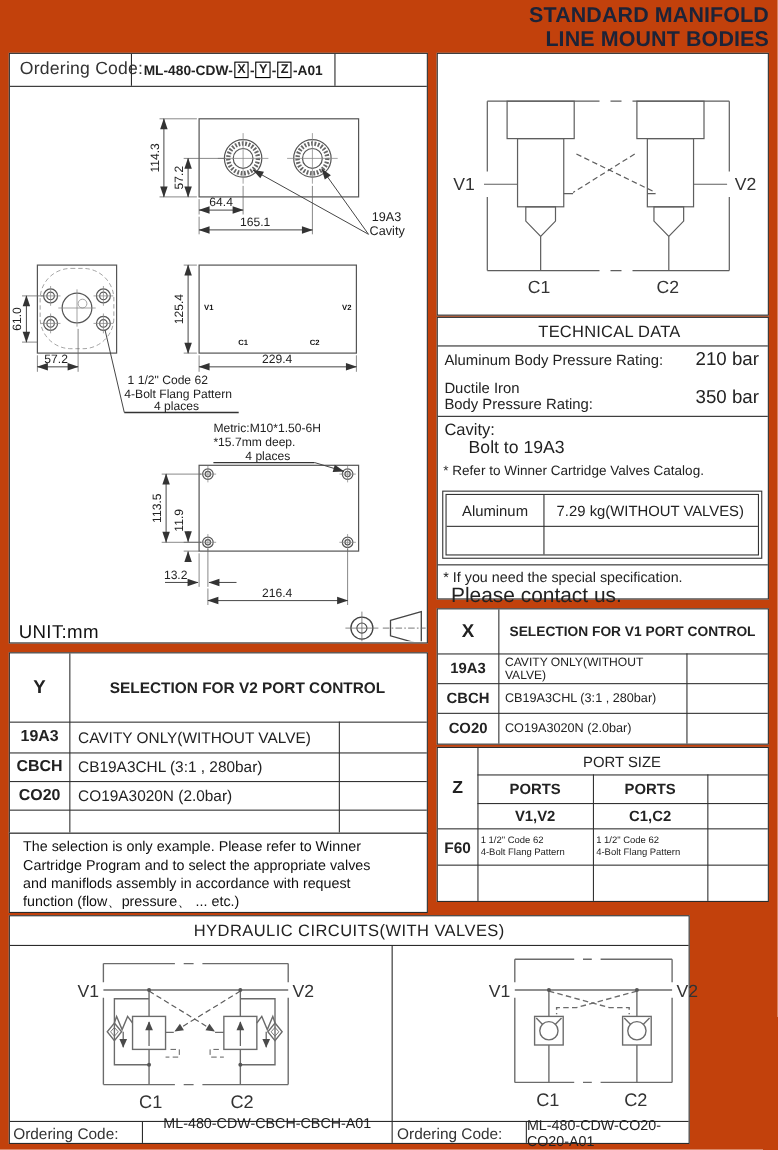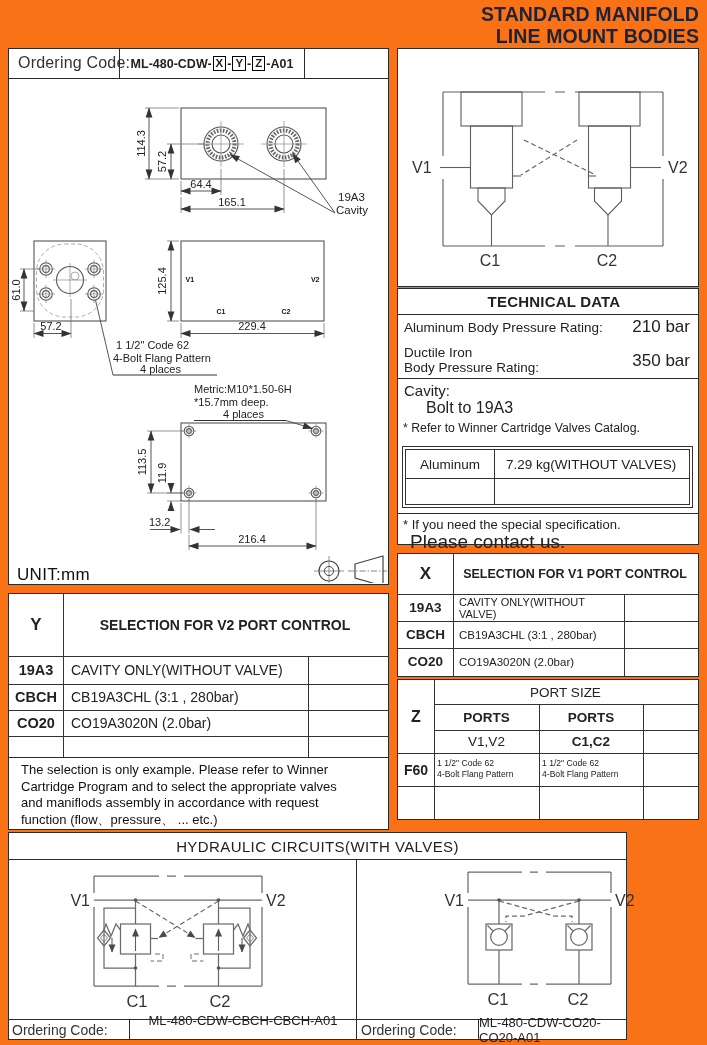--- a/index.html
+++ b/index.html
@@ -1,17 +1,17 @@
 <!DOCTYPE html>
 <html><head>
 <meta charset="utf-8">
 <style>
 *{margin:0;padding:0;box-sizing:border-box}
 body{background:#fff;font-family:"Liberation Sans",sans-serif;color:#222}
-.page{position:relative;width:707px;height:1045px;background:#f97316;overflow:hidden}
+.page{position:relative;width:707px;height:1045px;background:#c2410c;overflow:hidden}
 .ab{position:absolute}
 .box{position:absolute;border:1.5px solid #2b2b2b;background:#fff}
 .flexc{display:flex;align-items:center;justify-content:center}
 svg{font-family:"Liberation Sans",sans-serif}
 .ol{stroke:#555;stroke-width:1.1;fill:none}
 .thin{stroke:#888;stroke-width:.7;fill:none}
 .dim{stroke:#444;stroke-width:.9;fill:none}
 .ext{stroke:#666;stroke-width:.7;fill:none}
 .dtx{font-size:11px;fill:#222}
 .cir{stroke:#6b6b6b;stroke-width:1.25;fill:none}
@@ -236,21 +236,21 @@
         <line class="dash" x1="179" y1="91" x2="123" y2="126"></line>
       </g>
       <text class="cirt" x="14" y="124">V1</text>
       <text class="cirt" x="270" y="124">V2</text>
       <text class="cirt" x="92" y="217" text-anchor="middle">C1</text>
       <text class="cirt" x="209" y="217" text-anchor="middle">C2</text>
     </svg>
   </div>
 
   <div class="box" style="left:397px;top:288px;width:302px;height:257px">
-    <div class="ab flexc" style="left:12px;top:0;right:0;height:25px;font-weight:bold;font-size:15px;letter-spacing:.2px">TECHNICAL DATA</div>
+    <div class="ab flexc" style="left:12px;top:0;right:0;height:25px;font-weight:normal;font-size:15px;letter-spacing:.2px">TECHNICAL DATA</div>
     <div class="hl" style="left:0;right:0;top:25px;border-top-width:1.5px;border-color:#2b2b2b"></div>
     <div class="ab" style="left:6px;top:31px;font-size:13.5px">Aluminum Body Pressure Rating:</div>
     <div class="ab" style="right:8px;top:28px;font-size:17px">210 bar</div>
     <div class="ab" style="left:6px;top:56px;font-size:13.5px">Ductile Iron</div>
     <div class="ab" style="left:6px;top:71px;font-size:13.5px">Body Pressure Rating:</div>
     <div class="ab" style="right:8px;top:62px;font-size:17px">350 bar</div>
     <div class="hl" style="left:0;right:0;top:89px;border-top-width:1.5px;border-color:#2b2b2b"></div>
     <div class="ab" style="left:6px;top:93px;font-size:15px">Cavity:</div>
     <div class="ab" style="left:28px;top:110px;font-size:16px">Bolt to 19A3</div>
     <div class="ab" style="left:5px;top:132px;font-size:12.3px">* Refer to Winner Cartridge Valves Catalog.</div>
@@ -286,21 +286,21 @@
     <div class="hl" style="left:36px;right:0;top:24px"></div>
     <div class="hl" style="left:36px;right:0;top:50px"></div>
     <div class="hl" style="left:0;right:0;top:73px;border-top-width:1.2px"></div>
     <div class="hl" style="left:0;right:0;top:106px"></div>
     <div class="vl" style="left:141px;top:24px;bottom:0"></div>
     <div class="vl" style="left:245px;top:24px;bottom:0"></div>
     <div class="cell flexc" style="left:0;top:0;width:36px;height:73px;font-weight:bold;font-size:16px">Z</div>
     <div class="cell flexc" style="left:36px;top:0;width:263px;height:24px;font-weight:normal;font-size:13.5px">PORT SIZE</div>
     <div class="cell flexc" style="left:36px;top:24px;width:105px;height:26px;font-weight:bold;font-size:13.5px">PORTS</div>
     <div class="cell flexc" style="left:141px;top:24px;width:104px;height:26px;font-weight:bold;font-size:13.5px">PORTS</div>
-    <div class="cell flexc" style="left:36px;top:50px;width:105px;height:23px;font-weight:normal;font-size:13.5px">V1,V2</div>
+    <div class="cell flexc" style="left:36px;top:50px;width:105px;height:23px;font-weight:bold;font-size:13.5px">V1,V2</div>
     <div class="cell flexc" style="left:141px;top:50px;width:104px;height:23px;font-weight:bold;font-size:13.5px">C1,C2</div>
     <div class="cell flexc" style="left:0;top:73px;width:36px;height:33px;font-weight:bold;font-size:14px">F60</div>
     <div class="ab" style="left:39px;top:78px;width:100px;font-size:8.6px;line-height:11px">
       <div>1 1/2" Code 62</div>
       <div>4-Bolt Flang Pattern</div>
     </div>
     <div class="ab" style="left:144px;top:78px;width:100px;font-size:8.6px;line-height:11px">
       <div>1 1/2" Code 62</div>
       <div>4-Bolt Flang Pattern</div>
     </div>

